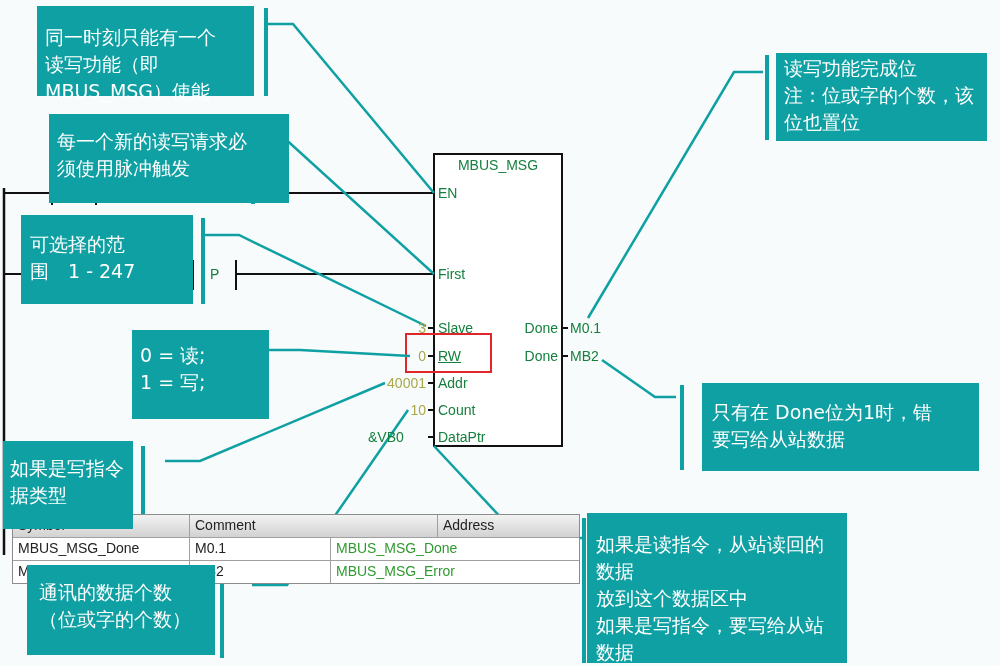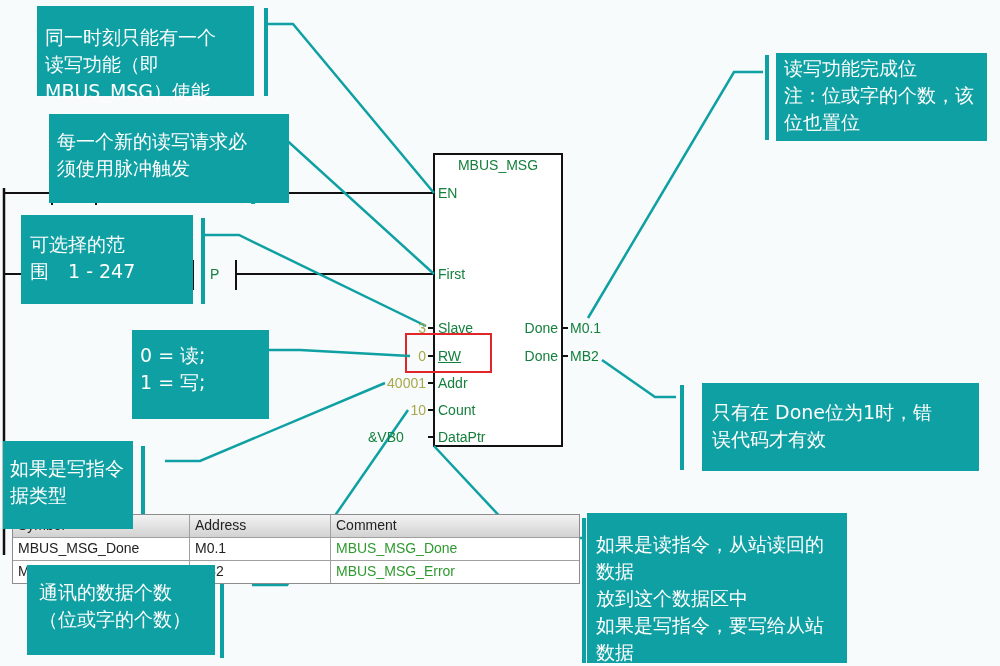--- a/index.html
+++ b/index.html
@@ -105,22 +105,22 @@
 <div class="lad" style="left:500px;top:320px;width:58px;text-align:right;">Done</div>
 <div class="lad" style="left:500px;top:348px;width:58px;text-align:right;">Done</div>
 <div class="lad" style="left:570px;top:320px;">M0.1</div>
 <div class="lad" style="left:570px;top:348px;">MB2</div>
 
 <div class="lad" style="left:210px;top:266px;">P</div>
 
 <div class="table">
   <div class="trow thead">
     <div class="cell c1">Symbol</div>
+    <div class="cell c3">Comment</div>
     <div class="cell c2">Address</div>
-    <div class="cell c3">Comment</div>
   </div>
   <div class="trow">
     <div class="cell c1">MBUS_MSG_Done</div>
     <div class="cell c2">M0.1</div>
     <div class="cell c3 green">MBUS_MSG_Done</div>
   </div>
   <div class="trow">
     <div class="cell c1">MBUS_MSG_Error</div>
     <div class="cell c2">MB2</div>
     <div class="cell c3 green">MBUS_MSG_Error</div>
@@ -137,17 +137,17 @@
 <div class="callout" style="left:132px;top:330px;width:137px;height:89px;padding:12px 8px;">0 = 读;
 1 = 写;</div>
 <div class="callout" style="left:3px;top:441px;width:130px;height:88px;padding:14px 7px;">如果是写指令
 据类型</div>
 <div class="callout" style="left:27px;top:565px;width:188px;height:90px;padding:14px 12px;">通讯的数据个数
 （位或字的个数）</div>
 <div class="callout" style="left:776px;top:53px;width:211px;height:88px;padding:2px 8px;">读写功能完成位
 注：位或字的个数，该
 位也置位</div>
 <div class="callout" style="left:702px;top:383px;width:277px;height:88px;padding:16px 10px;">只有在 Done位为1时，错
-误代码才有效</div>
+要写给从站数据</div>
 <div class="callout" style="left:587px;top:513px;width:260px;height:150px;padding:18px 9px;">如果是读指令，从站读回的数据
 放到这个数据区中
 如果是写指令，要写给从站数据
 放到这个数据区中</div>
 
 </body></html>

